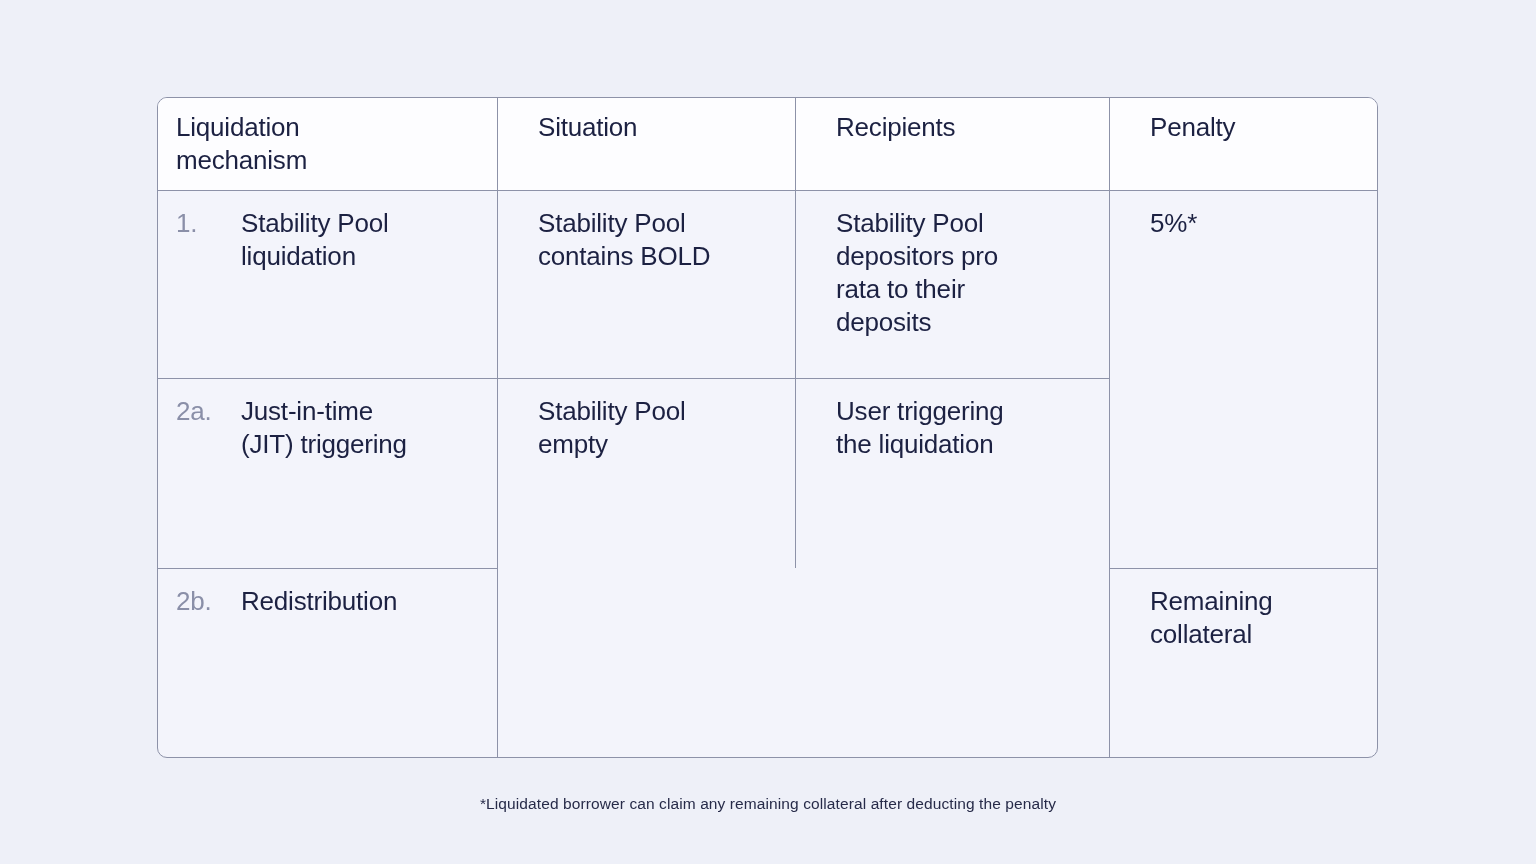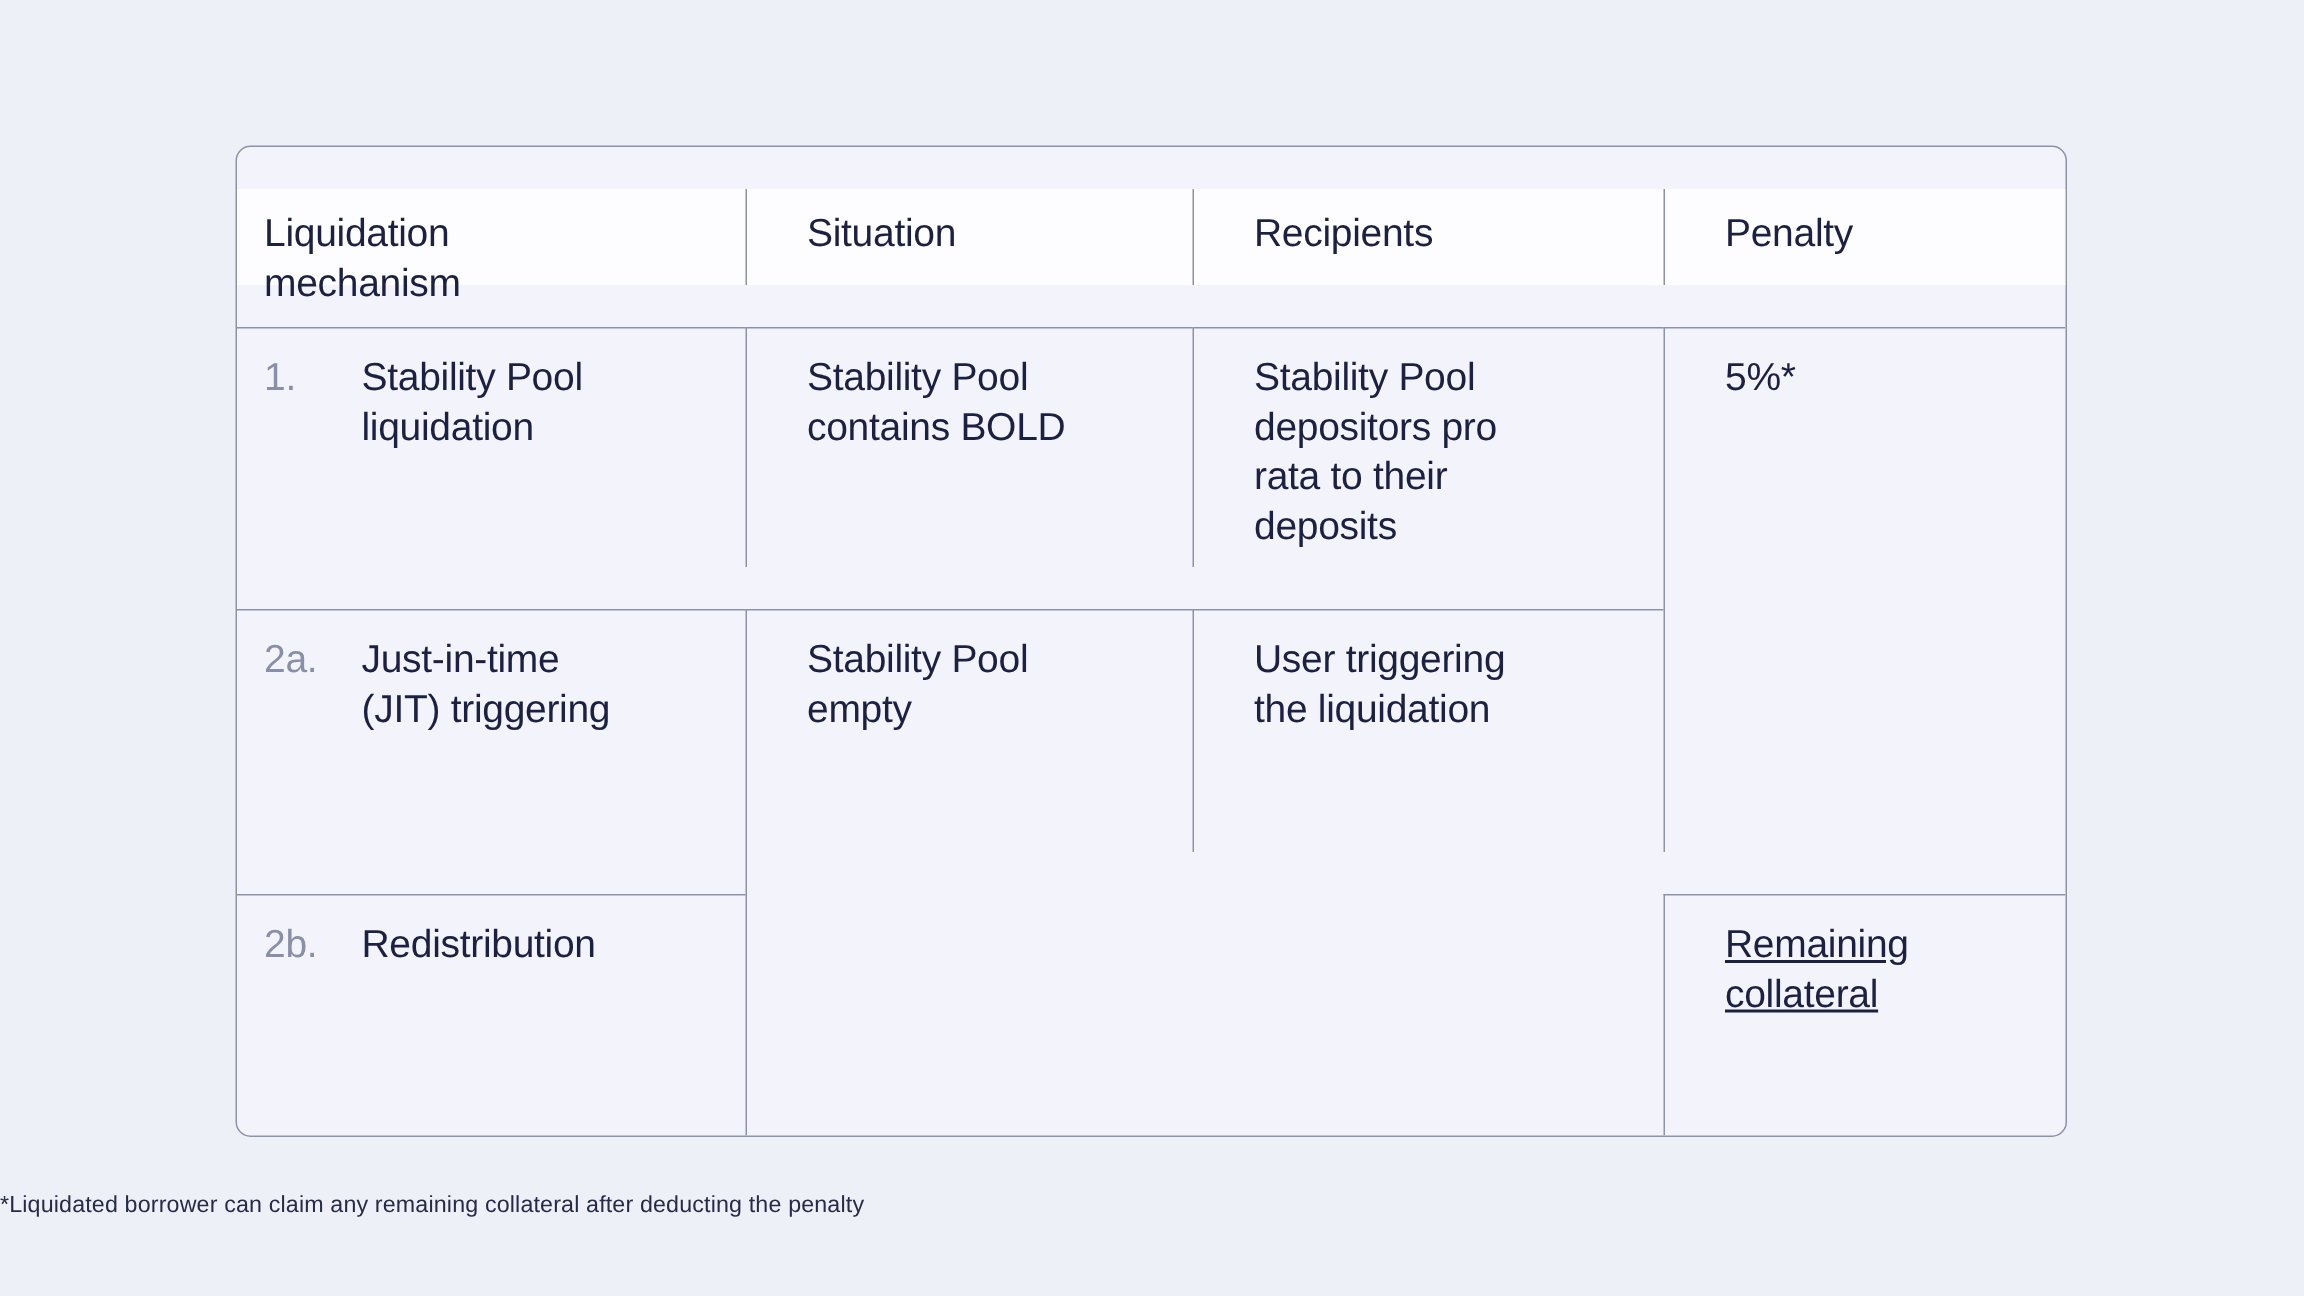--- a/index.html
+++ b/index.html
@@ -25,44 +25,44 @@
     grid-template-columns: 339px 298px 314px 1fr;
     grid-template-rows: 92px 188px 190px 1fr;
   }
   .cell {
     padding: 16px 20px 0 18px;
     font-size: 26px;
     line-height: 33px;
     letter-spacing: -0.2px;
     color: #1c2142;
     white-space: pre-line;
-    margin-top: 28px;
   }
   .cell.bt { border-top: 1px solid #8d92a8; }
   .cell.bl { border-left: 1px solid #8d92a8; padding-left: 40px; }
   .cell.header {
     background: #fdfdff;
     padding-top: 13px;
   }
   .mech {
     display: flex;
     align-items: flex-start;
   }
   .row-num {
     flex: 0 0 65px;
     color: #8a8fa8;
   }
   .pen-r1  { grid-column: 4; grid-row: 2 / span 2; }
   .sit-r2  { grid-column: 2; grid-row: 3 / span 2; }
   .rec-r3  { grid-column: 3; grid-row: 4; }
-  .pen-r3  { grid-column: 4; grid-row: 4; text-decoration: underline; }
+  .pen-r3  { grid-column: 4; grid-row: 4; }
   .footnote {
     position: absolute;
     left: 0; top: 795px;
     width: 100%;
+    text-align: center;
     font-size: 15.5px;
     letter-spacing: 0.1px;
     color: #272b49;
   }
 </style>
 </head>
 <body>
 
 <div class="table-wrap">
   <div class="grid">

